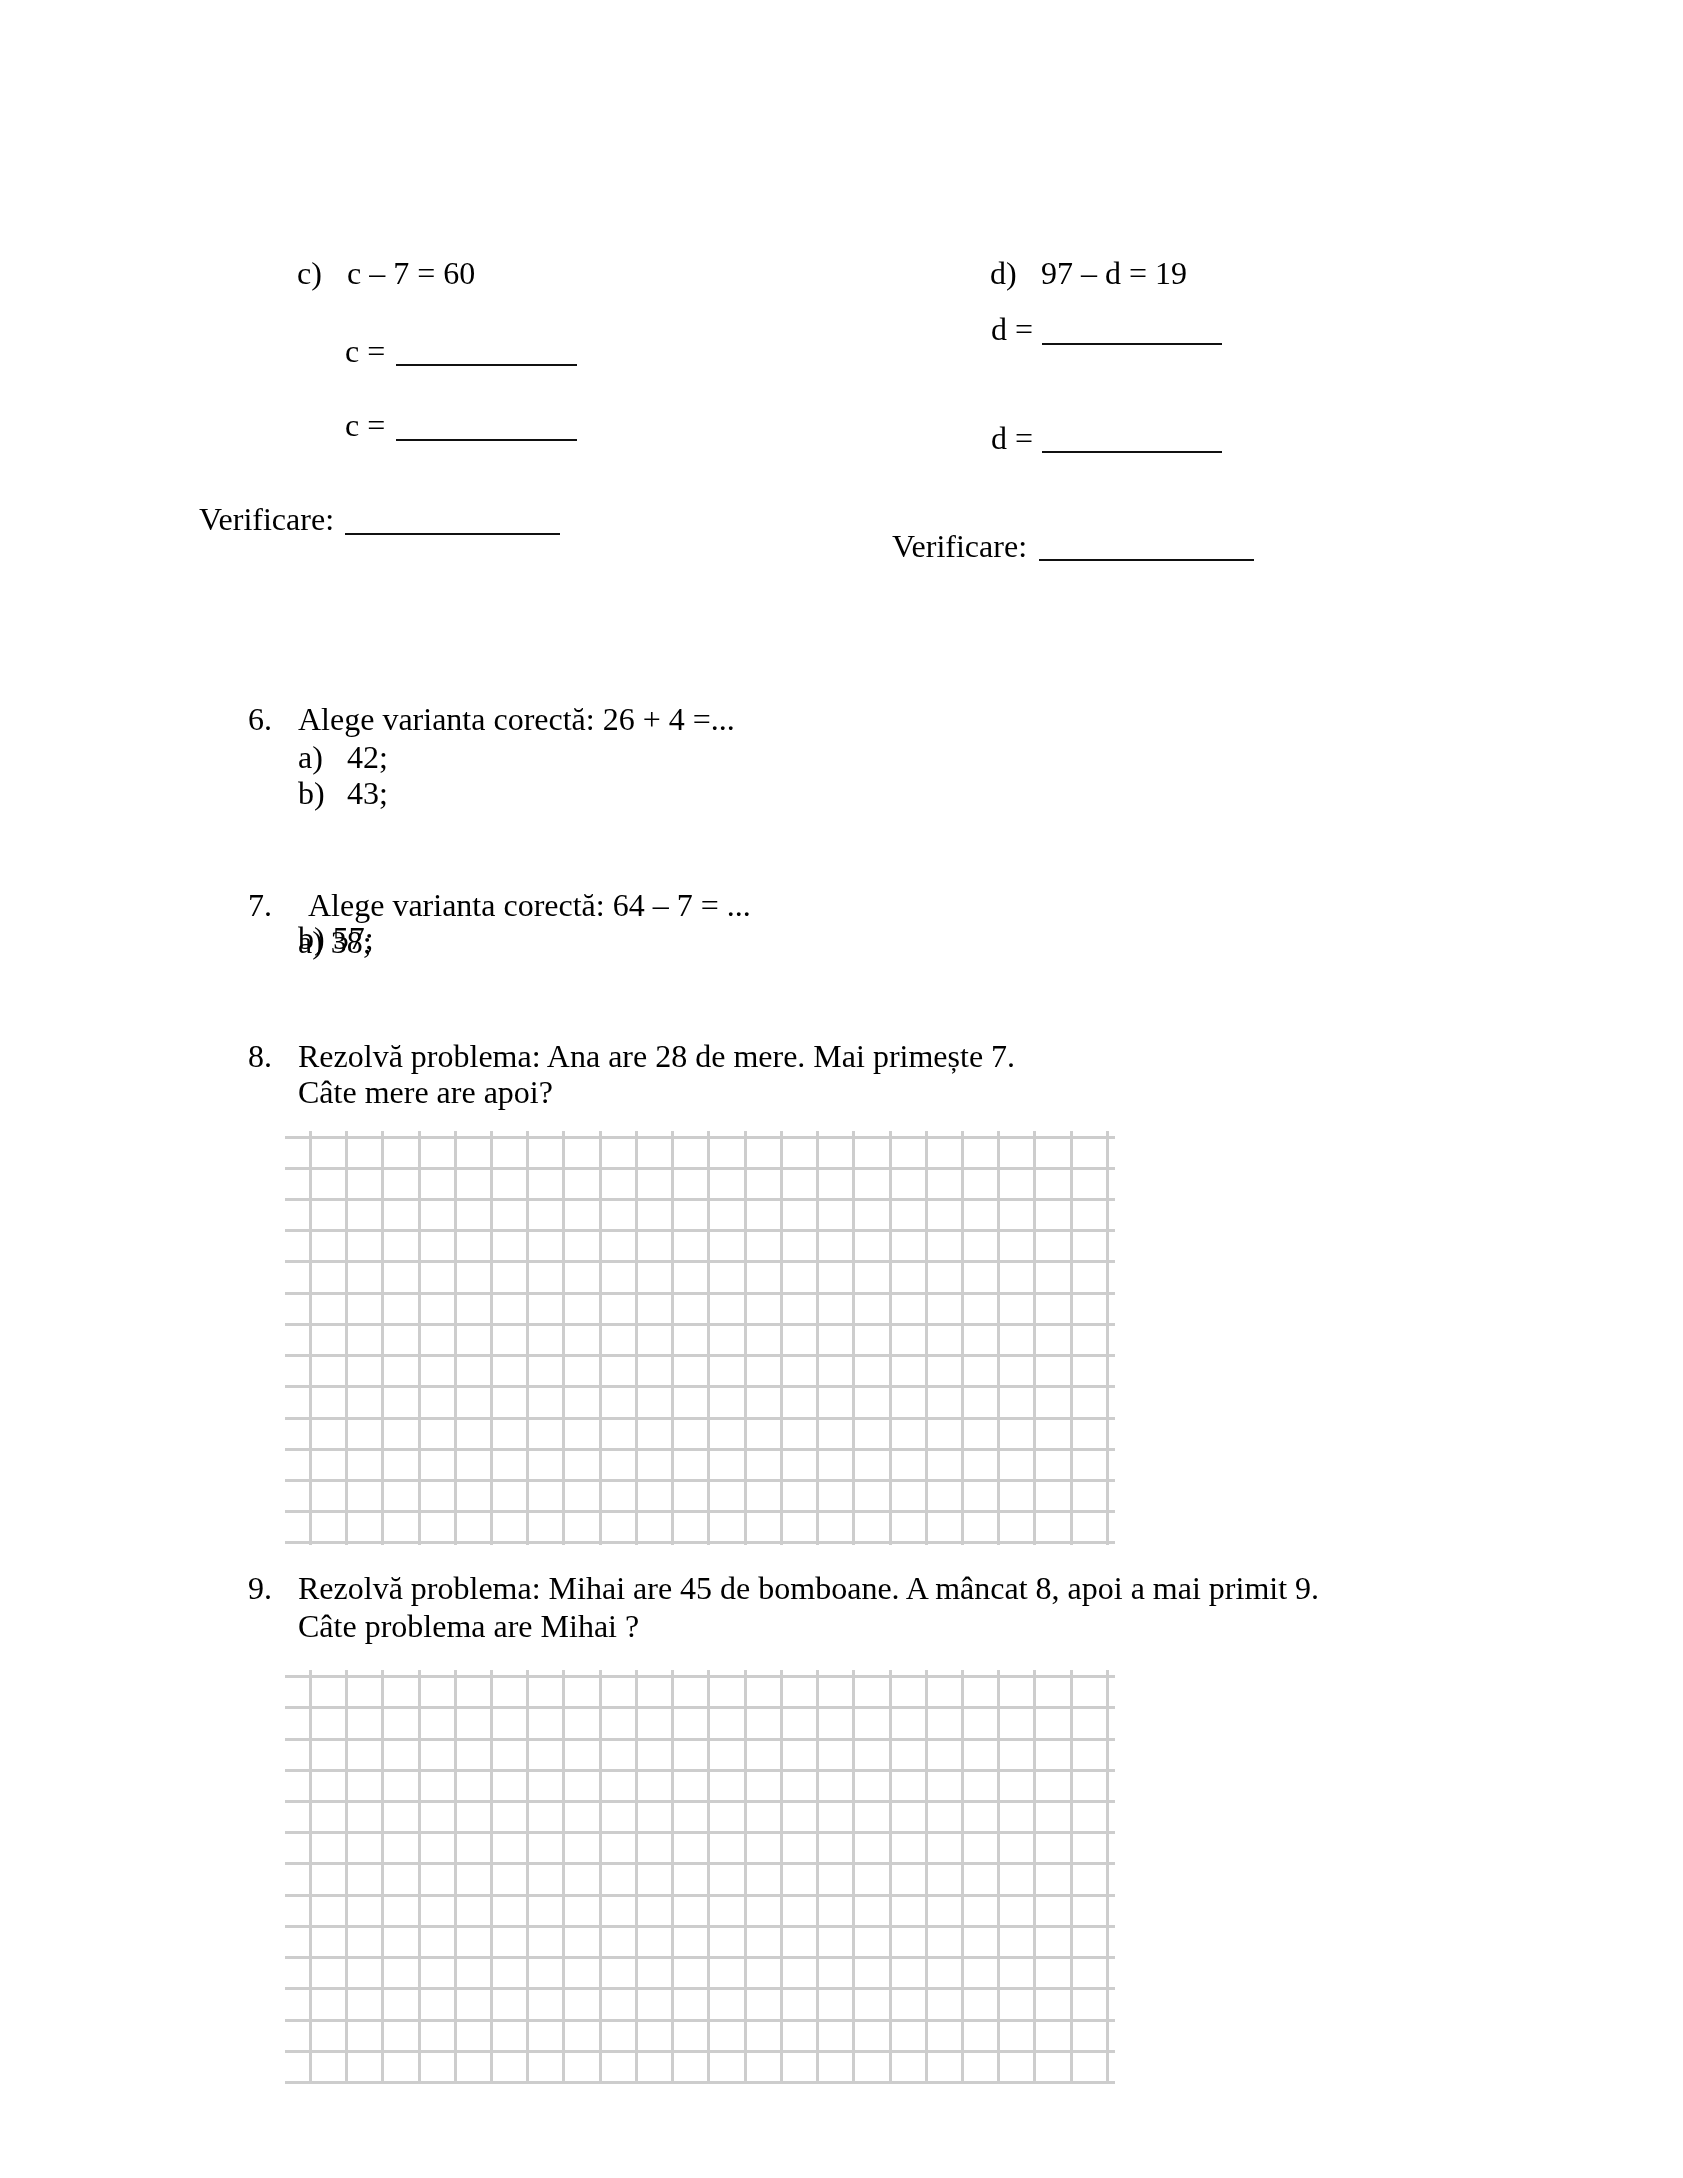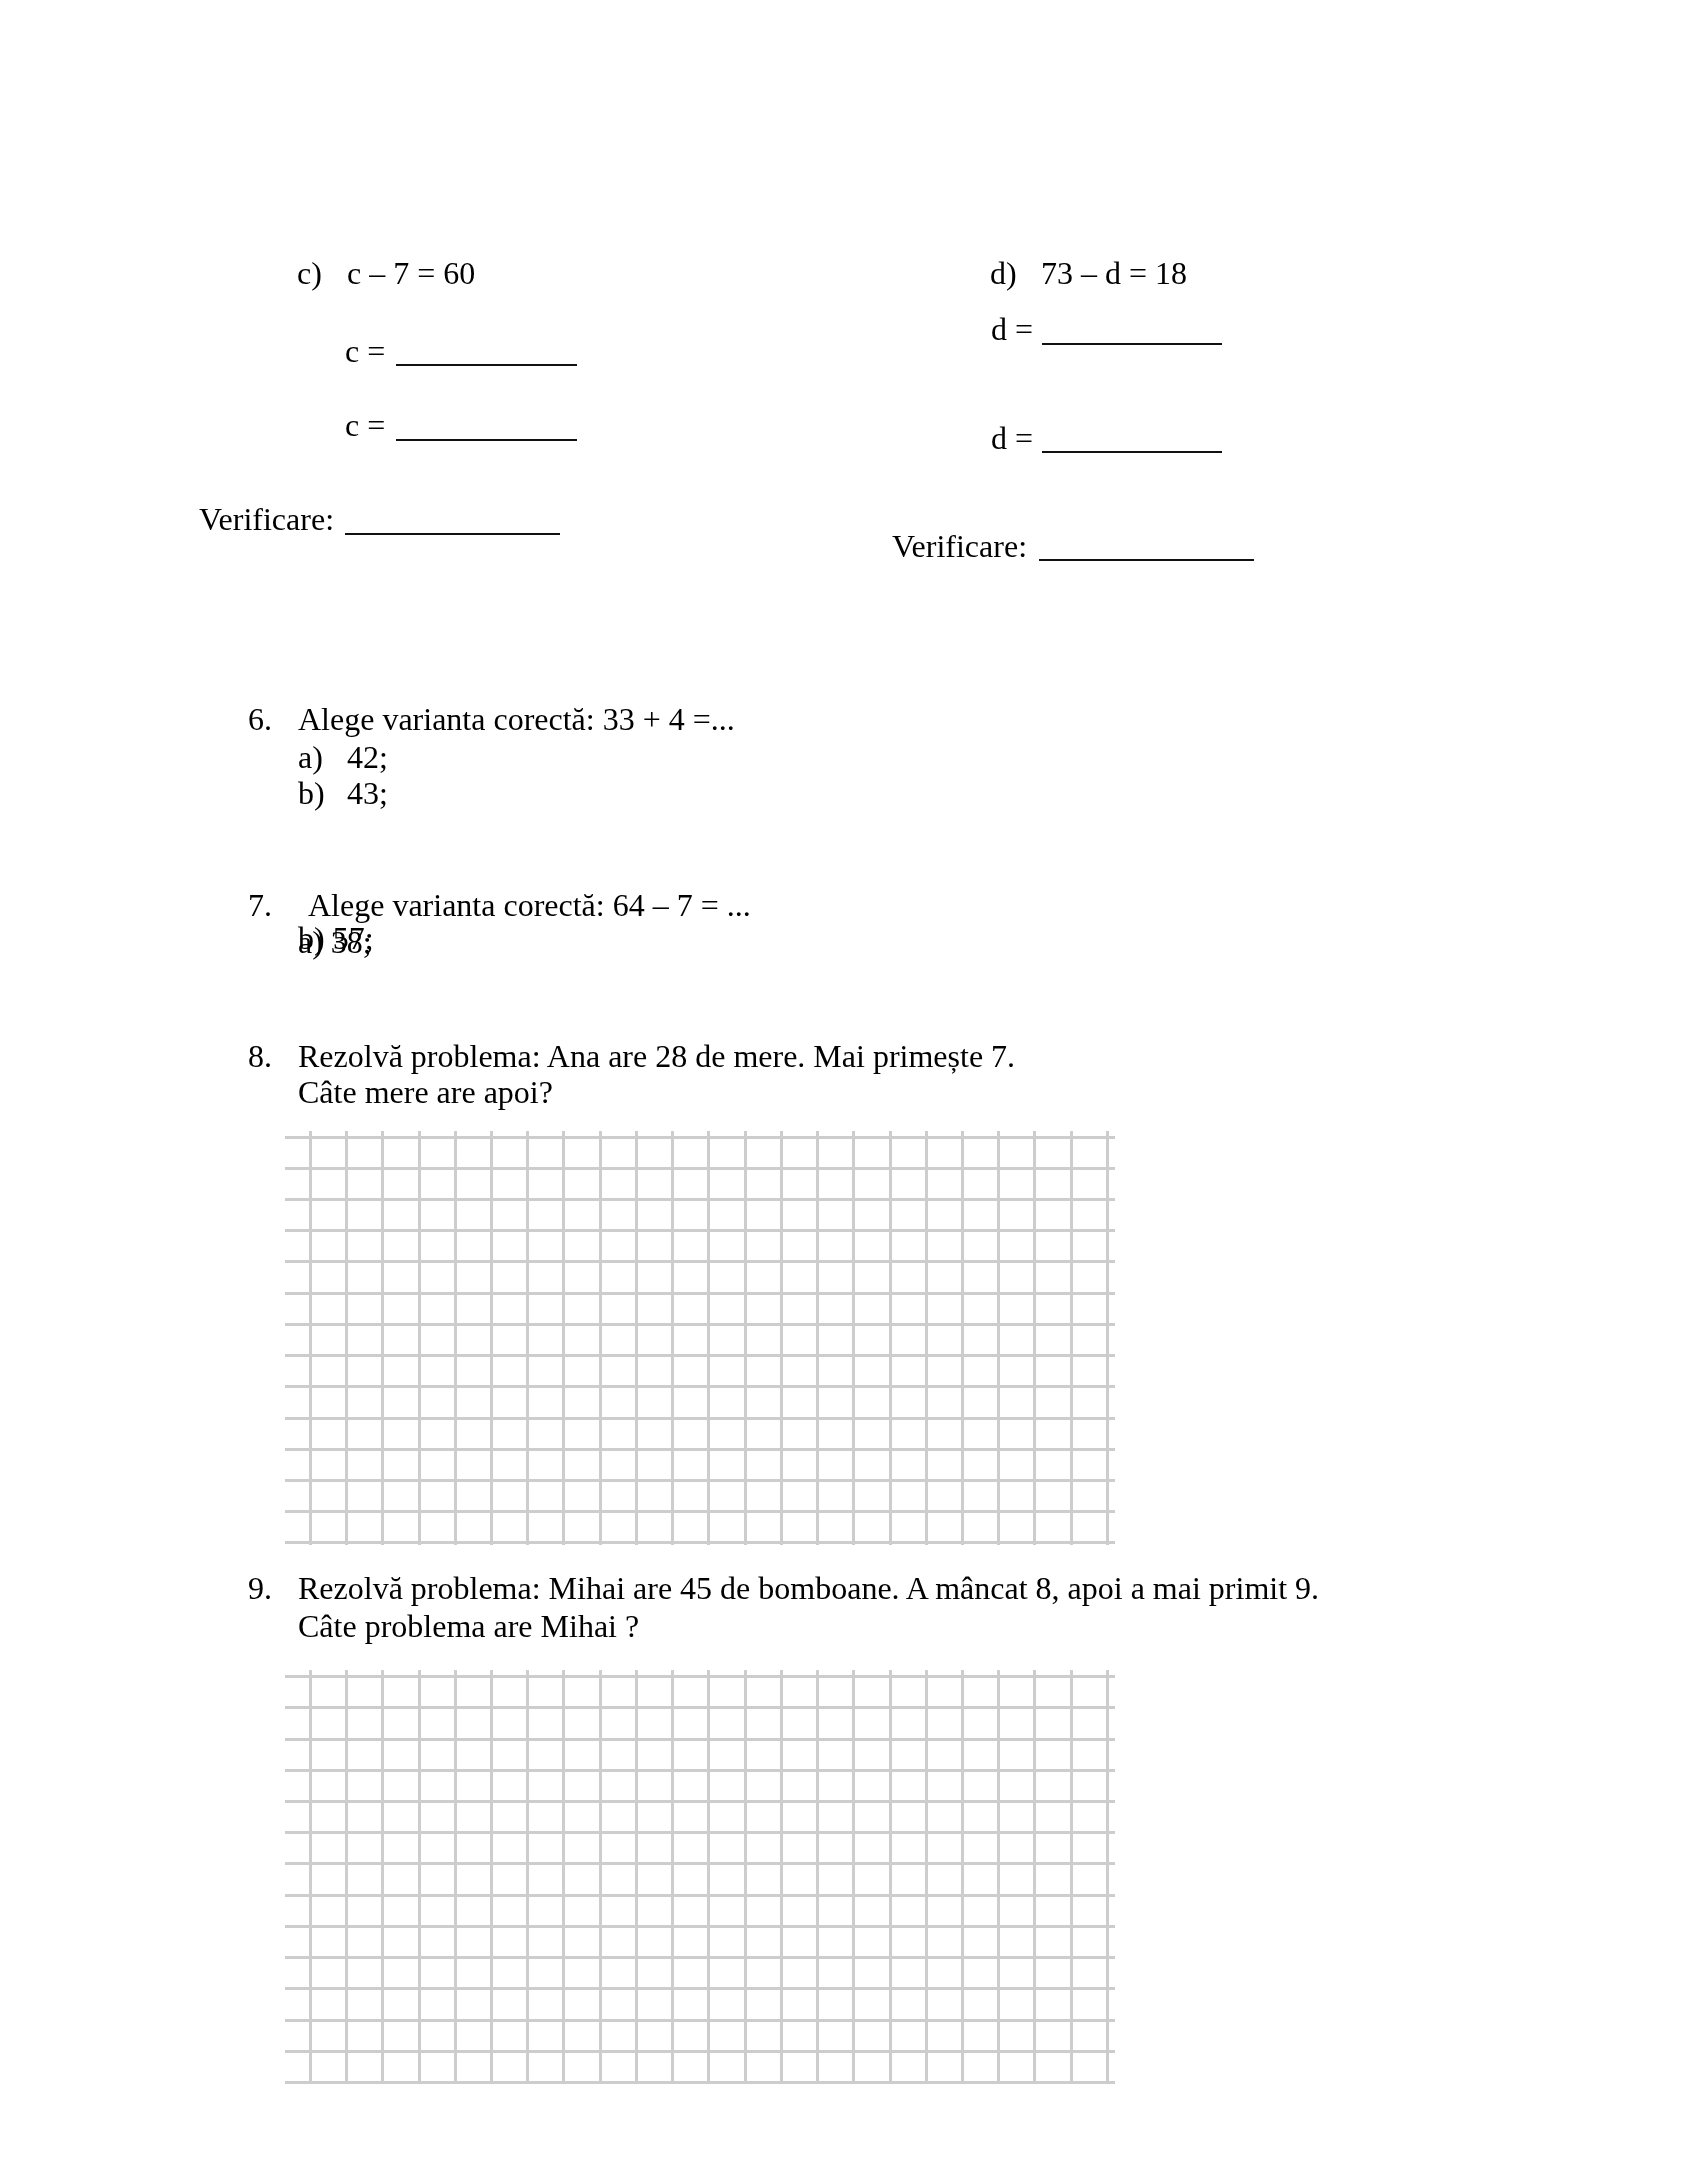--- a/index.html
+++ b/index.html
@@ -17,30 +17,30 @@
 <div class="t" style="left:297px; top:257px;">c)</div>
 <div class="t" style="left:347px; top:257px;">c – 7 = 60</div>
 <div class="t" style="left:345px; top:335px;">c =</div>
 <div class="blank" style="left:396px; top:364px; width:181px;"></div>
 <div class="t" style="left:345px; top:409px;">c =</div>
 <div class="blank" style="left:396px; top:439px; width:181px;"></div>
 <div class="t" style="left:199px; top:503px;">Verificare:</div>
 <div class="blank" style="left:345px; top:533px; width:215px;"></div>
 
 <div class="t" style="left:990px; top:257px;">d)</div>
-<div class="t" style="left:1041px; top:257px;">73 – d = 18</div>
+<div class="t" style="left:1041px; top:257px;">97 – d = 19</div>
 <div class="t" style="left:991px; top:313px;">d =</div>
 <div class="blank" style="left:1042px; top:343px; width:180px;"></div>
 <div class="t" style="left:991px; top:422px;">d =</div>
 <div class="blank" style="left:1042px; top:451px; width:180px;"></div>
 <div class="t" style="left:892px; top:530px;">Verificare:</div>
 <div class="blank" style="left:1039px; top:559px; width:215px;"></div>
 
 <div class="t" style="left:248px; top:703px;">6.</div>
-<div class="t" style="left:298px; top:703px;">Alege varianta corectă: 33 + 4 =...</div>
+<div class="t" style="left:298px; top:703px;">Alege varianta corectă: 26 + 4 =...</div>
 <div class="t" style="left:298px; top:741px;">a)</div>
 <div class="t" style="left:347px; top:741px;">42;</div>
 <div class="t" style="left:298px; top:777px;">b)</div>
 <div class="t" style="left:347px; top:777px;">43;</div>
 
 <div class="t" style="left:248px; top:889px;">7.</div>
 <div class="t" style="left:308px; top:889px;">Alege varianta corectă: 64 – 7 = ...</div>
 <div class="t" style="left:298px; top:926px;">a) 38;</div>
 <div class="t" style="left:298px; top:922px;">b) 57;</div>
 

